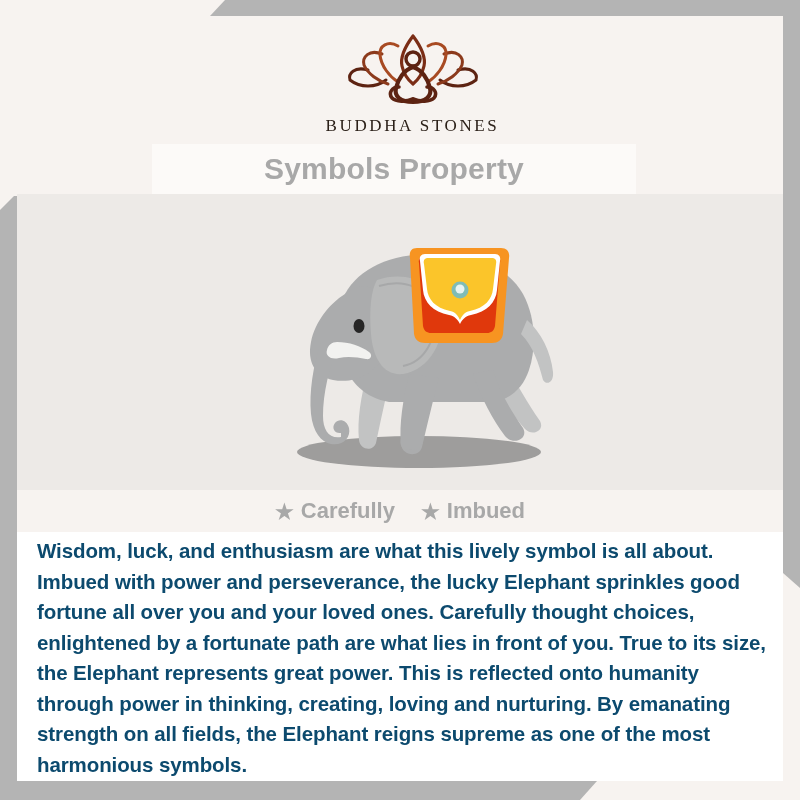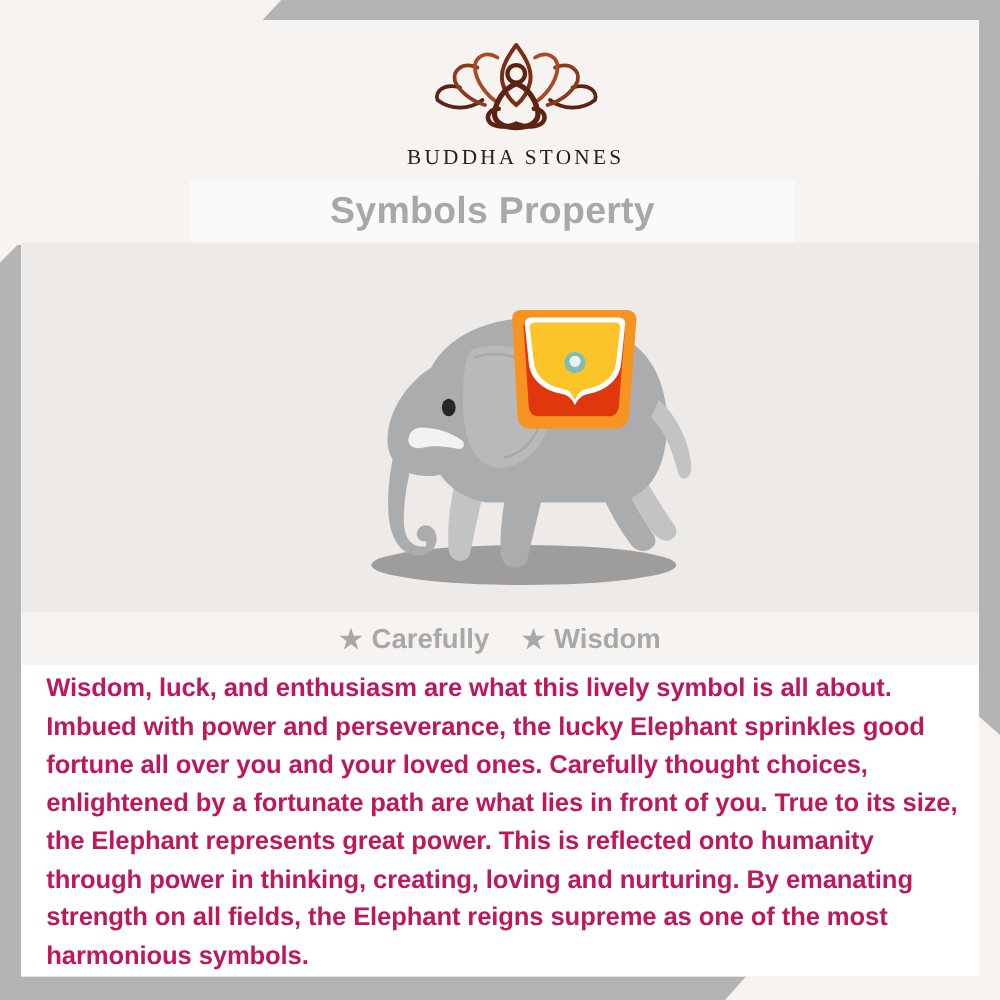--- a/index.html
+++ b/index.html
@@ -168,21 +168,21 @@
     width: 766px; height: 249px;
     background: #ffffff;
   }
   .desc-text {
     position: absolute;
     left: 20px; top: 4px;
     width: 740px;
     font-size: 20.5px;
     font-weight: bold;
     line-height: 30.5px;
-    color: #be185d;
+    color: #0c4a6e;
     letter-spacing: -0.1px;
   }
 </style>
 </head>
 <body>
 
 <div id="page">
 
   <div class="bar-top"></div>
   <div class="bar-right"></div>
@@ -283,21 +283,21 @@
   </div>
 
 
   <div class="attr-band">
     <div class="attr">
       <span class="attr-star">★</span>
       <span>Carefully</span>
     </div>
     <div class="attr">
       <span class="attr-star">★</span>
-      <span>Wisdom</span>
+      <span>Imbued</span>
     </div>
   </div>
 
   <div class="desc-box">
     <div class="desc-text">Wisdom, luck, and enthusiasm are what this lively symbol is all about. Imbued with power and perseverance, the lucky Elephant sprinkles good fortune all over you and your loved ones. Carefully thought choices, enlightened by a fortunate path are what lies in front of you. True to its size, the Elephant represents great power. This is reflected onto humanity through power in thinking, creating, loving and nurturing. By emanating strength on all fields, the Elephant reigns supreme as one of the most harmonious symbols.</div>
   </div>
 
 </div>
 
 </body></html>

